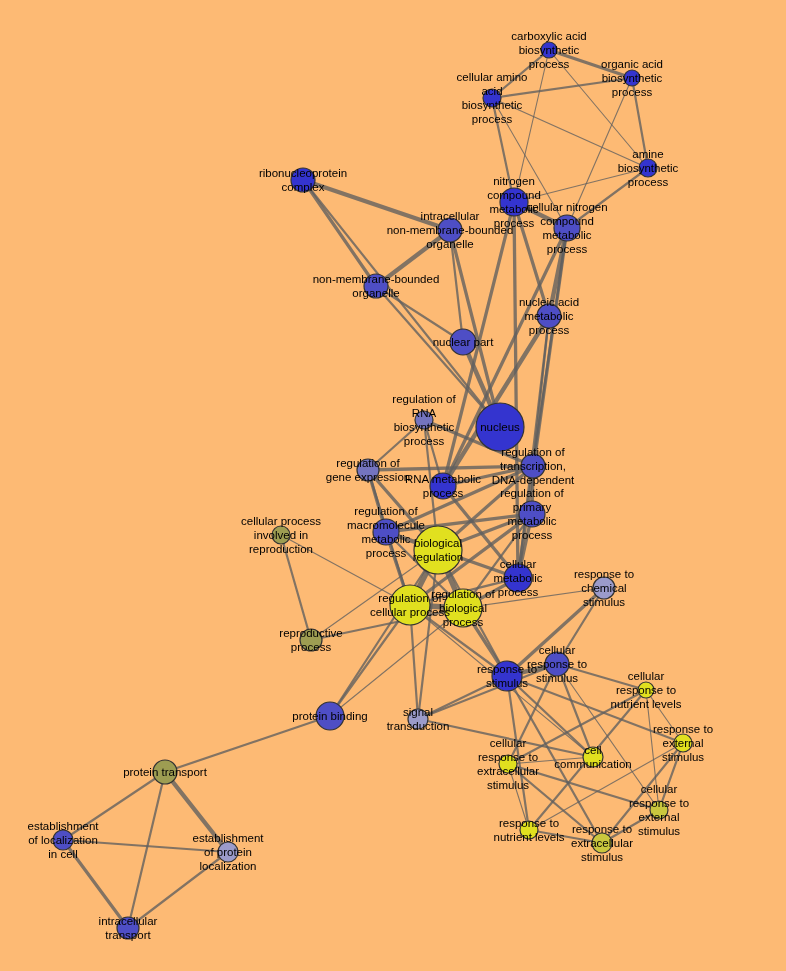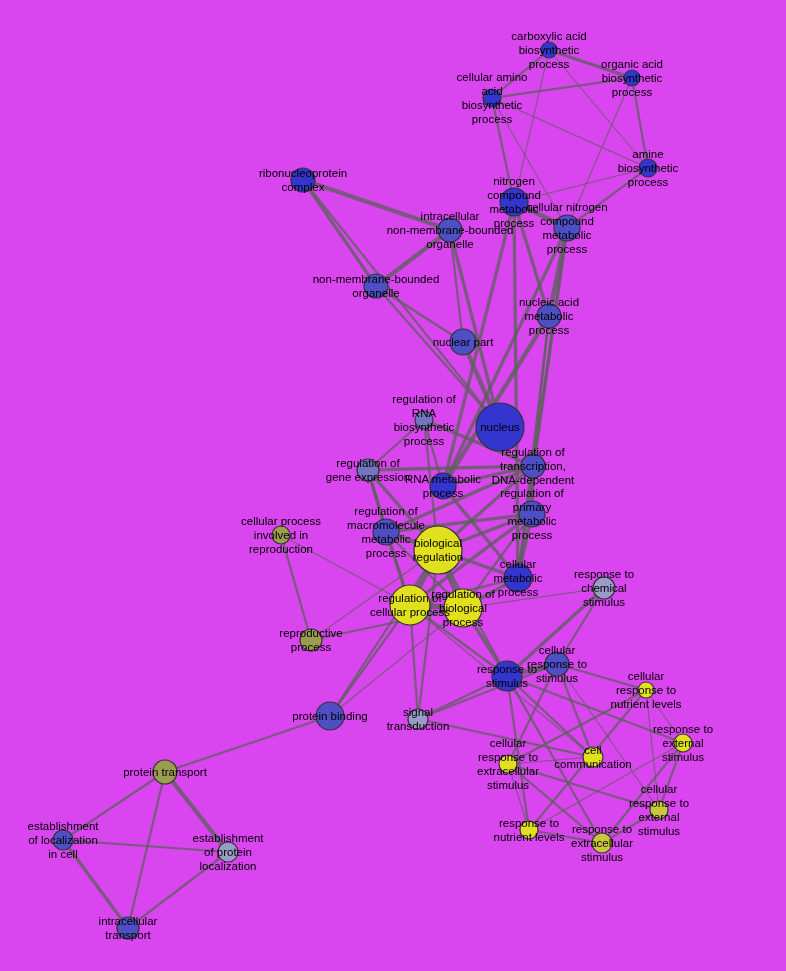--- a/index.html
+++ b/index.html
@@ -1,16 +1,16 @@
 <!DOCTYPE html>
 <html><head>
 <meta charset="utf-8">
 <style>
   html, body { margin: 0; padding: 0; background: #ffffff; }
-  .stage { position: relative; width: 786px; height: 971px; background: #d946ef; overflow: hidden; }
+  .stage { position: relative; width: 786px; height: 971px; background: #fdba74; overflow: hidden; }
   .node-label { font-family: "Liberation Sans", sans-serif; font-size: 11.5px; fill: #000000; }
   svg { display: block; }
 </style>
 </head>
 <body>
 
 <div class="stage">
   <svg id="graph-svg" width="786" height="971" viewBox="0 0 786 971" xmlns="http://www.w3.org/2000/svg">
       <g>
         <line x1="549" y1="50" x2="632" y2="78" stroke="#5f5f5f" stroke-width="3.3000000000000003" stroke-opacity="0.78" stroke-linecap="round"></line>

